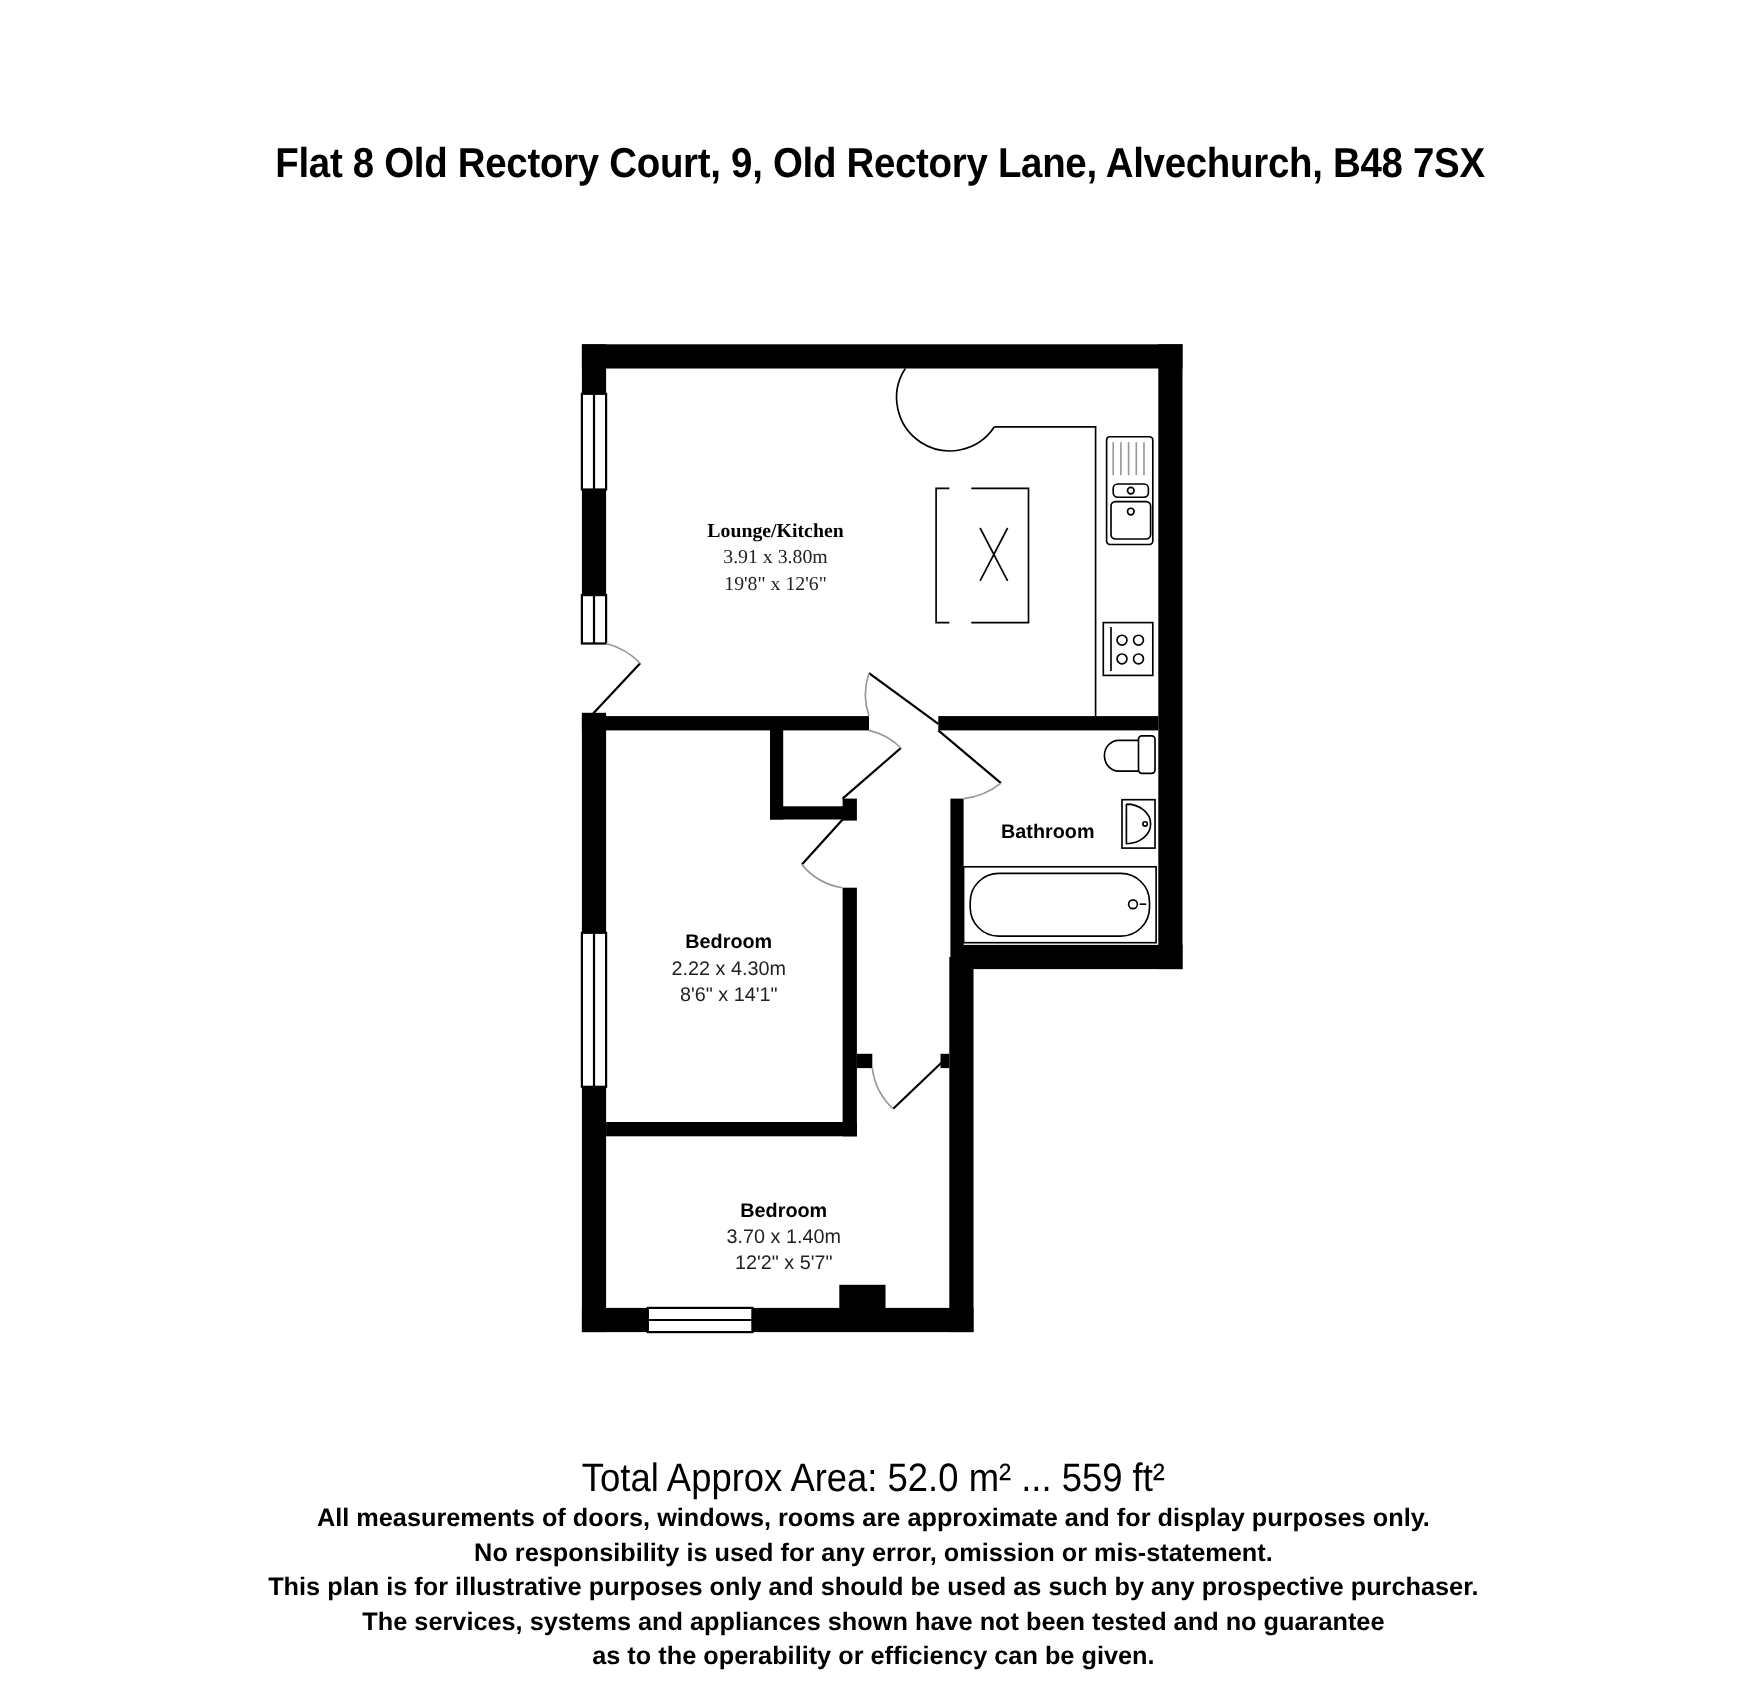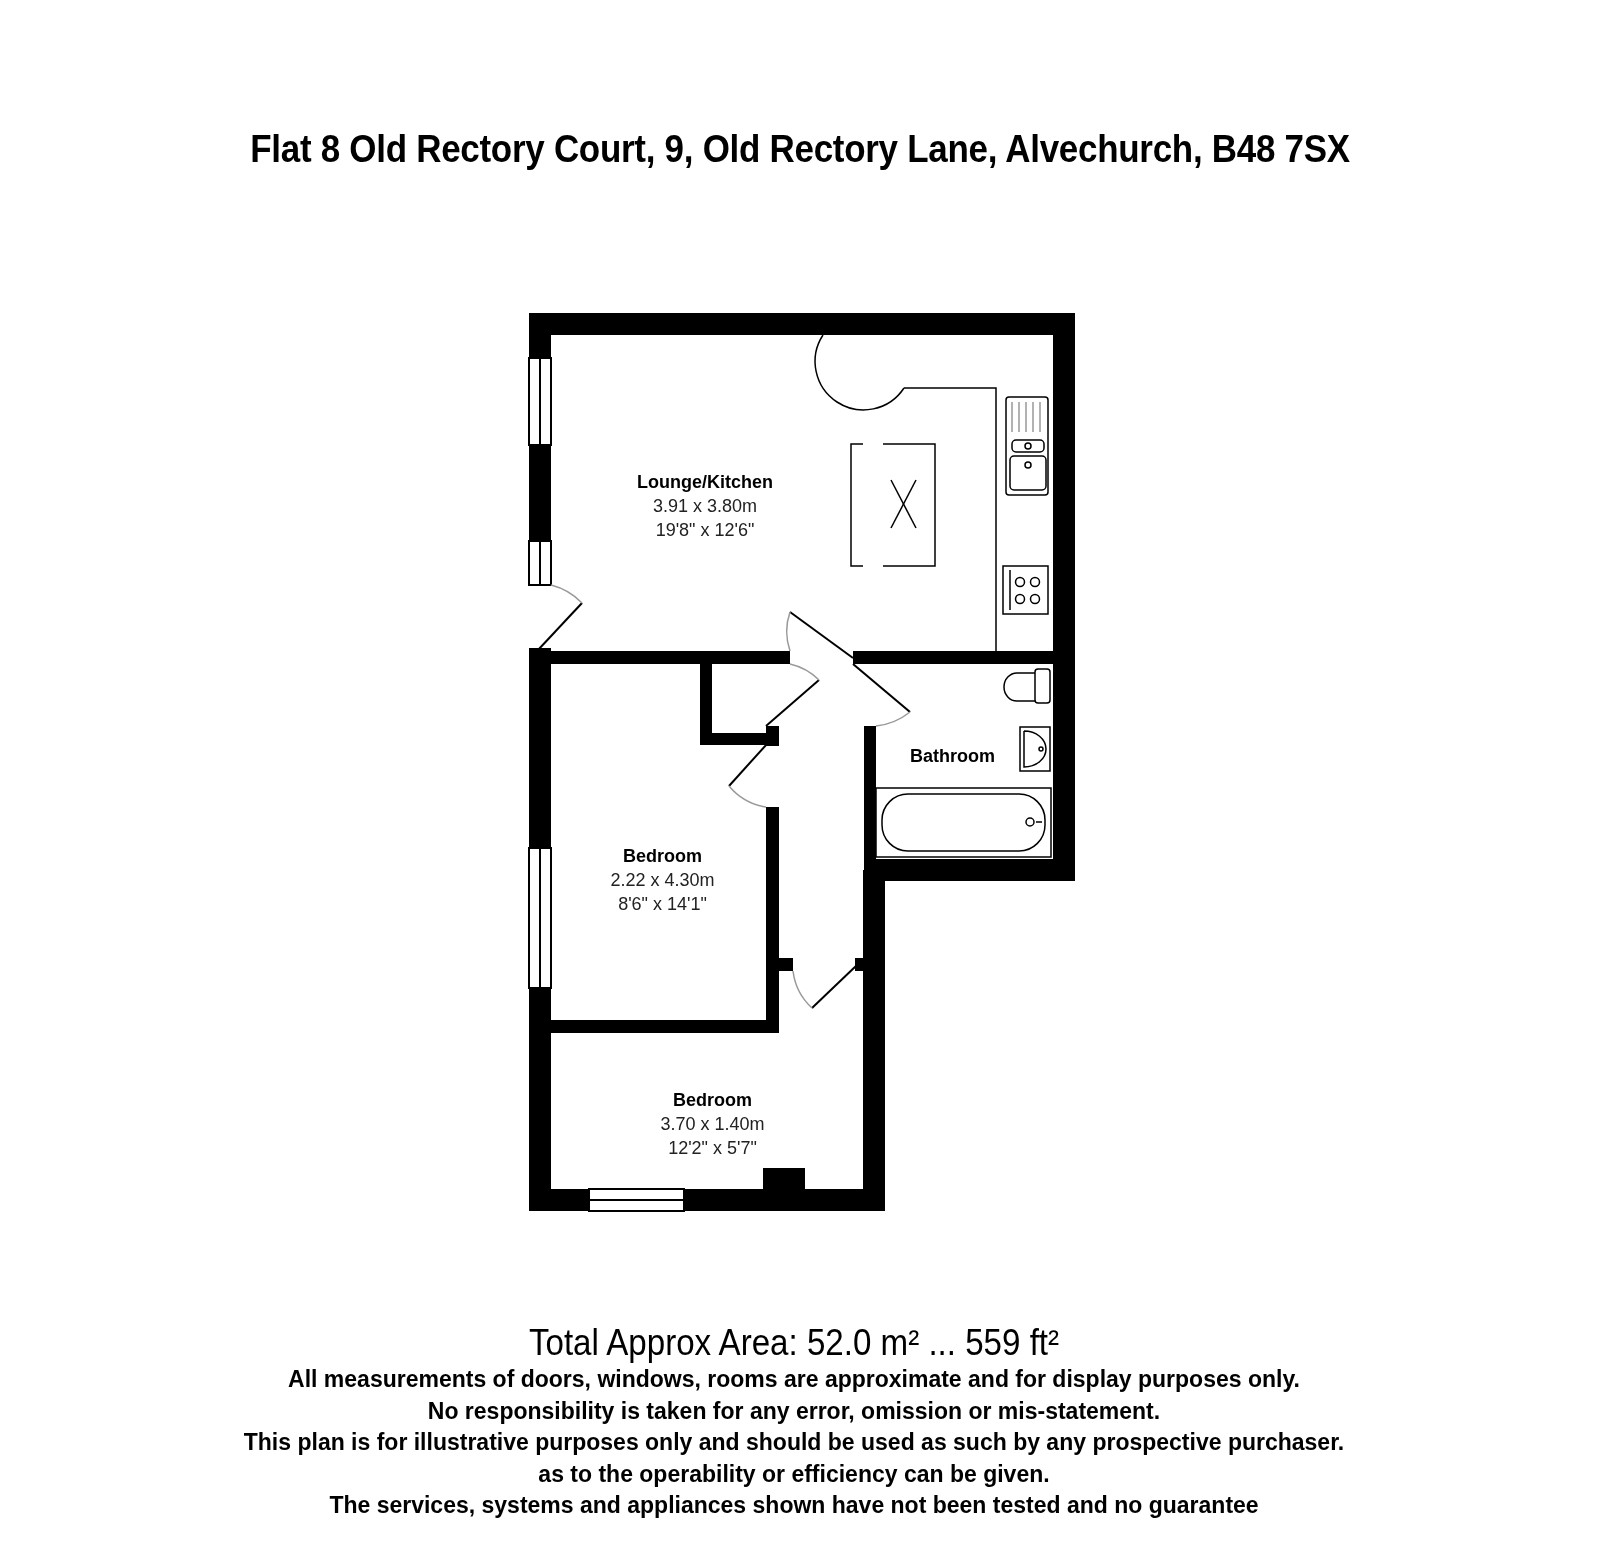--- a/index.html
+++ b/index.html
@@ -130,21 +130,21 @@
   </g>
 
   <g fill="none" stroke="#000" stroke-width="1.5">
     <rect x="876" y="788" width="175" height="69"></rect>
     <rect x="882" y="794" width="163" height="57" rx="26"></rect>
     <circle cx="1030" cy="822" r="4"></circle>
     <line x1="1036" y1="822" x2="1042" y2="822"></line>
   </g>
 </svg>
 
-<div class="room-label" style="left:580px; top:470px; width:250px;">
+<div class="room-label" style="left:580px; top:470px; width:250px;font-family:Liberation Serif, serif;">
   <span class="name">Lounge/Kitchen</span>
   <span class="dim">3.91 x 3.80m</span>
   <span class="dim">19'8" x 12'6"</span>
 </div>
 
 <div class="room-label" style="left:880px; top:744px; width:145px;">
   <span class="name">Bathroom</span>
 </div>
 
 <div class="room-label" style="left:560px; top:844px; width:205px;">
@@ -155,17 +155,17 @@
 
 <div class="room-label" style="left:600px; top:1088px; width:225px;">
   <span class="name">Bedroom</span>
   <span class="dim">3.70 x 1.40m</span>
   <span class="dim">12'2" x 5'7"</span>
 </div>
 
 <div class="footer">
   <div class="total">Total Approx Area: 52.0 m² ... 559 ft²</div>
   <div class="disc">All measurements of doors, windows, rooms are approximate and for display purposes only.</div>
-  <div class="disc">No responsibility is taken for any error, omission or mis-statement.</div>
+  <div class="disc">No responsibility is used for any error, omission or mis-statement.</div>
   <div class="disc">This plan is for illustrative purposes only and should be used as such by any prospective purchaser.</div>
+  <div class="disc">The services, systems and appliances shown have not been tested and no guarantee</div>
   <div class="disc">as to the operability or efficiency can be given.</div>
-  <div class="disc">The services, systems and appliances shown have not been tested and no guarantee</div>
 </div>
 
 </body></html>

